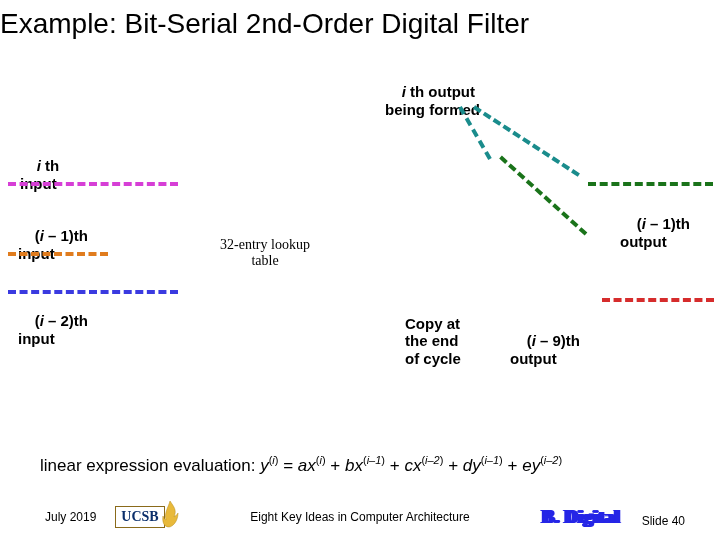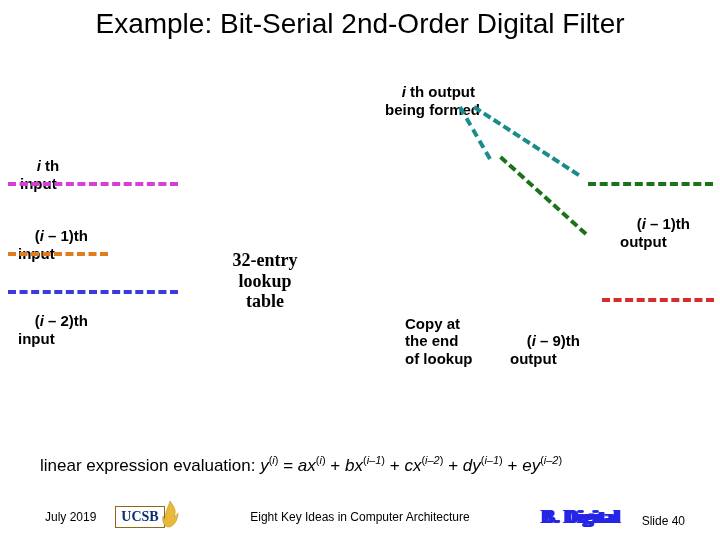--- a/index.html
+++ b/index.html
@@ -15,41 +15,39 @@
   .slide {
     position: relative;
     width: 720px;
     height: 540px;
   }
   .title {
     position: absolute;
     top: 8px;
     left: 0;
     width: 720px;
-    text-align: center;
     font-size: 28px;
     font-weight: 400;
   }
   .label {
     position: absolute;
     font-size: 15px;
     font-weight: 700;
     line-height: 1.15;
     text-align: left;
     white-space: pre;
   }
   .italic-i { font-style: italic; font-weight: 700; }
   .lut {
     position: absolute;
     font-family: "Times New Roman", Times, serif;
-    font-size: 18px;
-    font-weight: 700;
+    font-size: 14px;
+    font-weight: 400;
     text-align: center;
     line-height: 1.15;
-    margin-top: 13px;
   }
   .dashed {
     position: absolute;
     border: none;
   }
   
   .dh {
     height: 0;
     border-top: 4px dashed;
   }
@@ -156,21 +154,21 @@
     <span>(</span><span class="italic-i">i</span><span> – 2)th
 input</span>
   </div>
 
   <div class="lut" style="left:220px; top:237px; width:90px;">32-entry
 lookup
 table</div>
 
   <div class="label" style="left:405px; top:315px; width:85px; text-align:left;">Copy at
 the end
-of lookup</div>
+of cycle</div>
 
   <div class="label" style="left:510px; top:315px; width:85px; text-align:left;">
     <span>(</span><span class="italic-i">i</span><span> – 9)th
 output</span>
   </div>
 
   <div class="label" style="left:620px; top:198px; width:85px; text-align:left;">
     <span>(</span><span class="italic-i">i</span><span> – 1)th
 output</span>
   </div>

